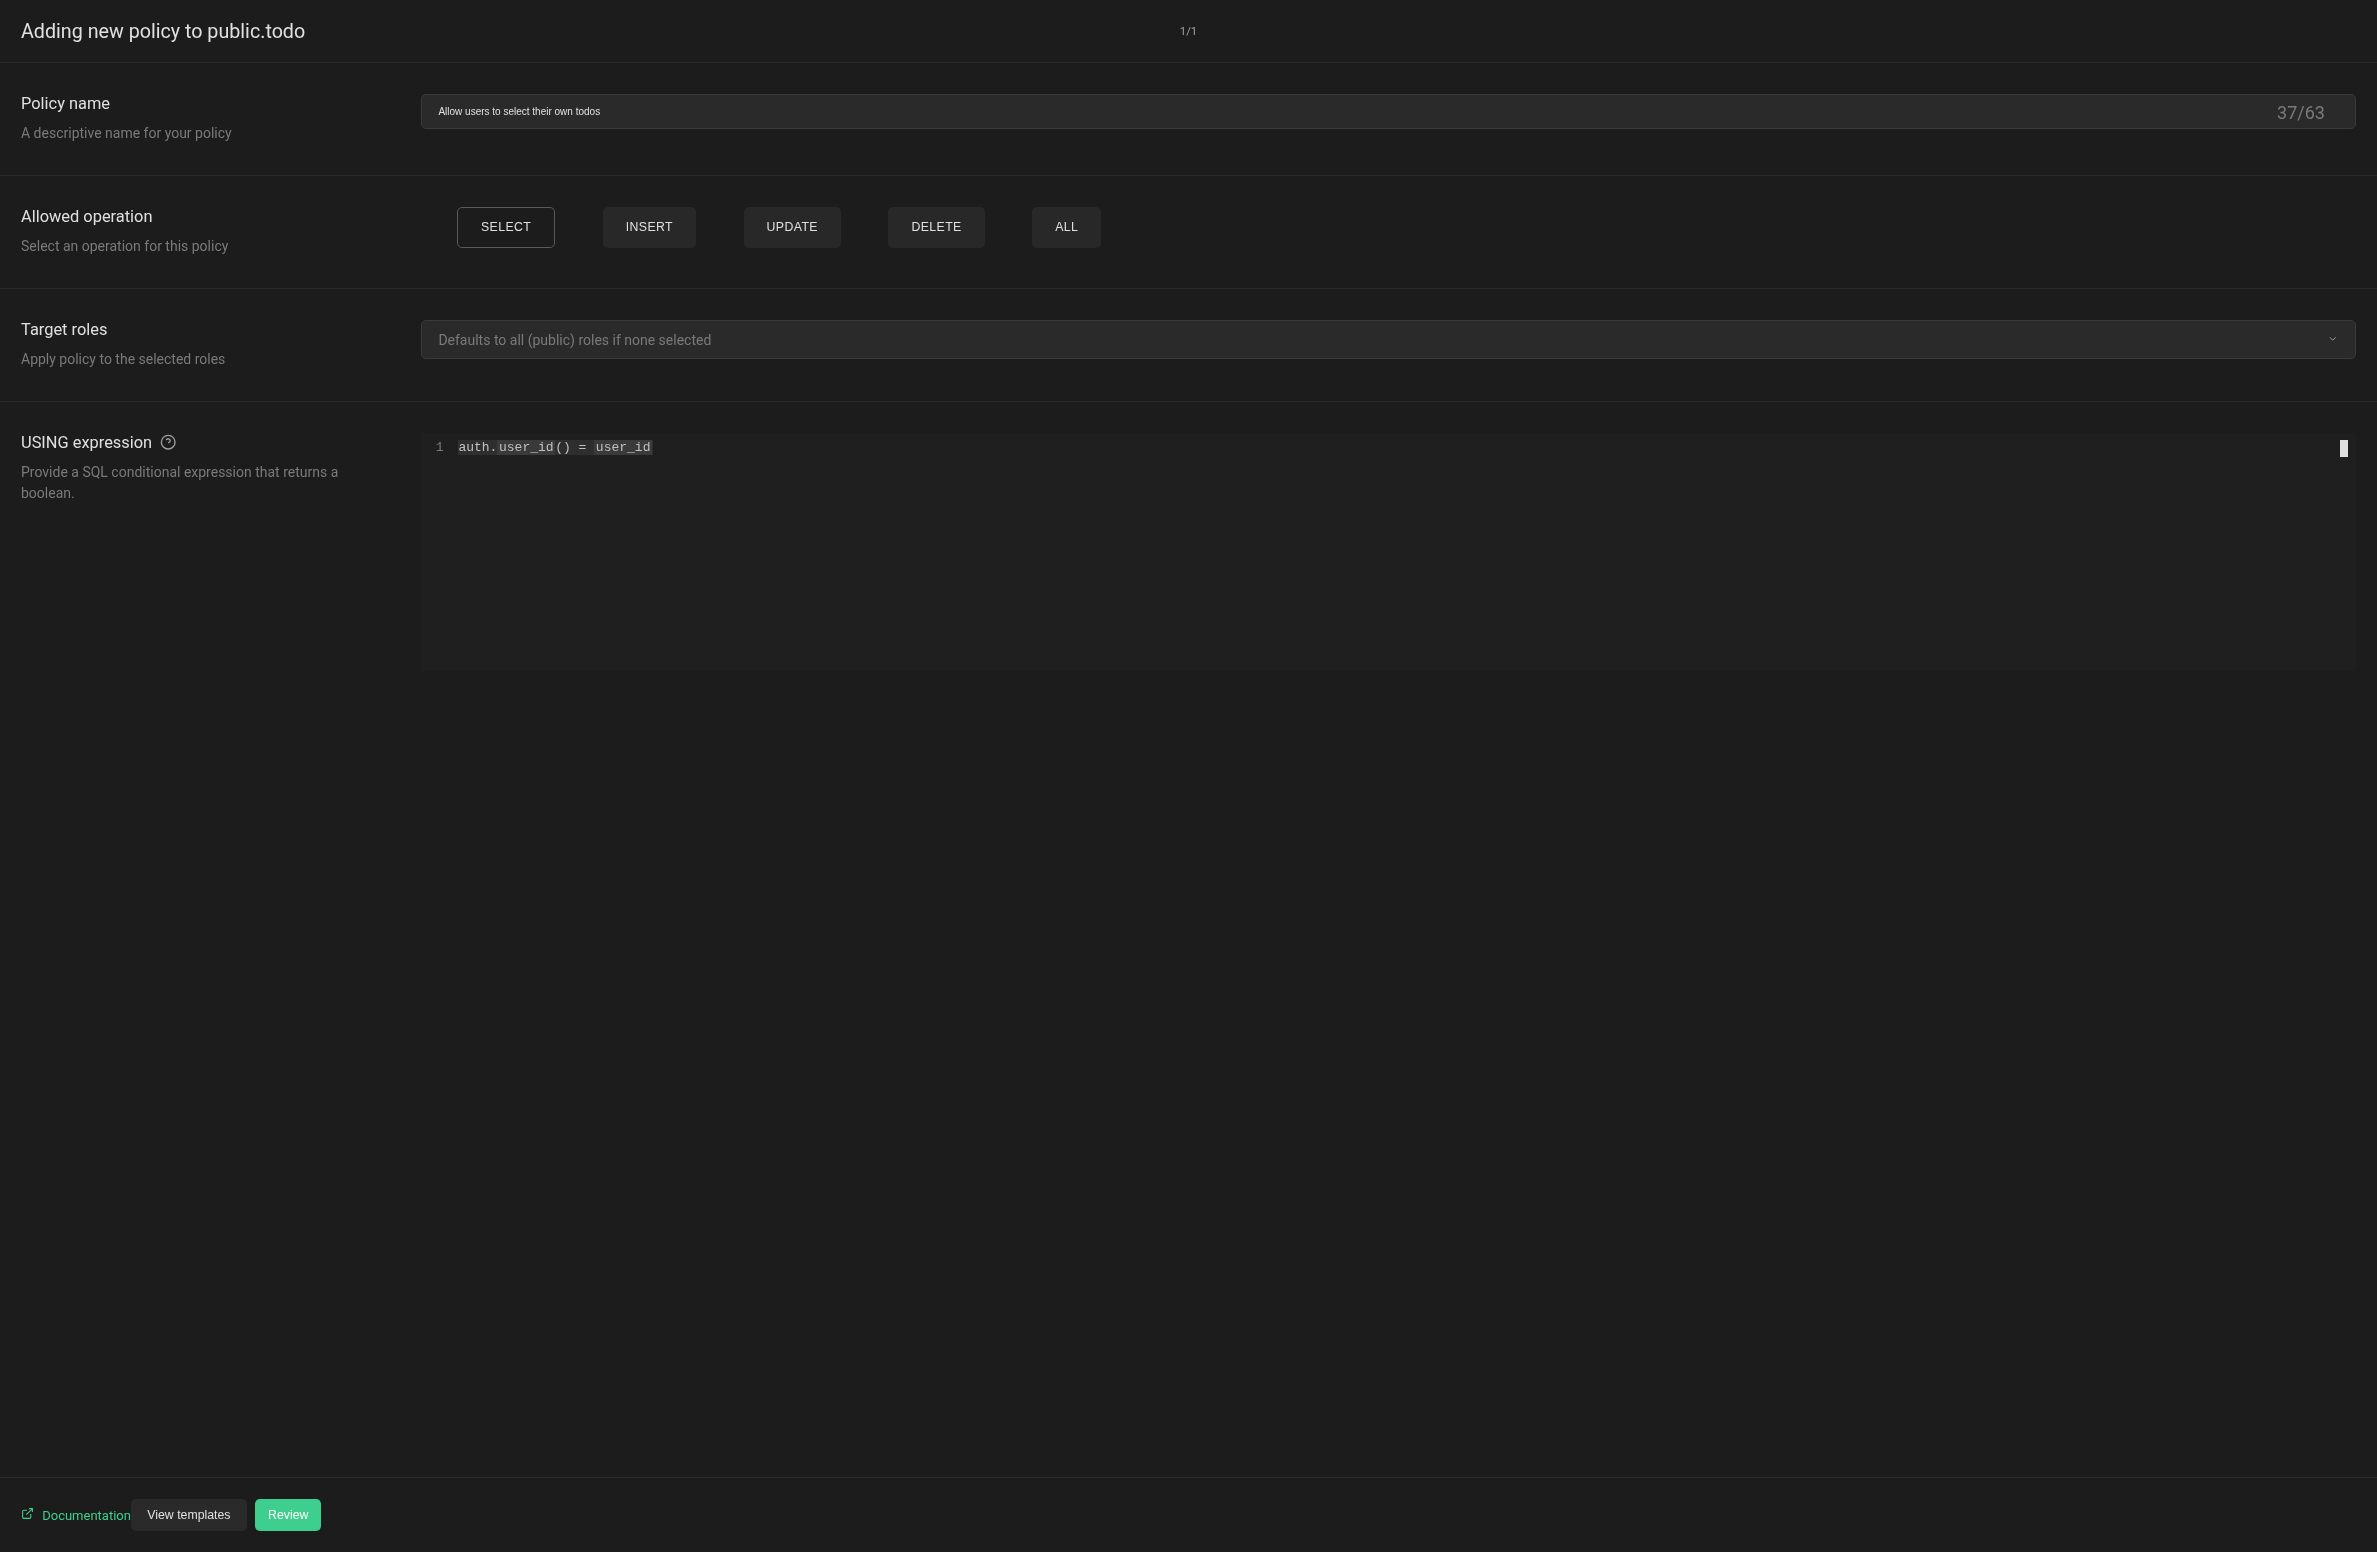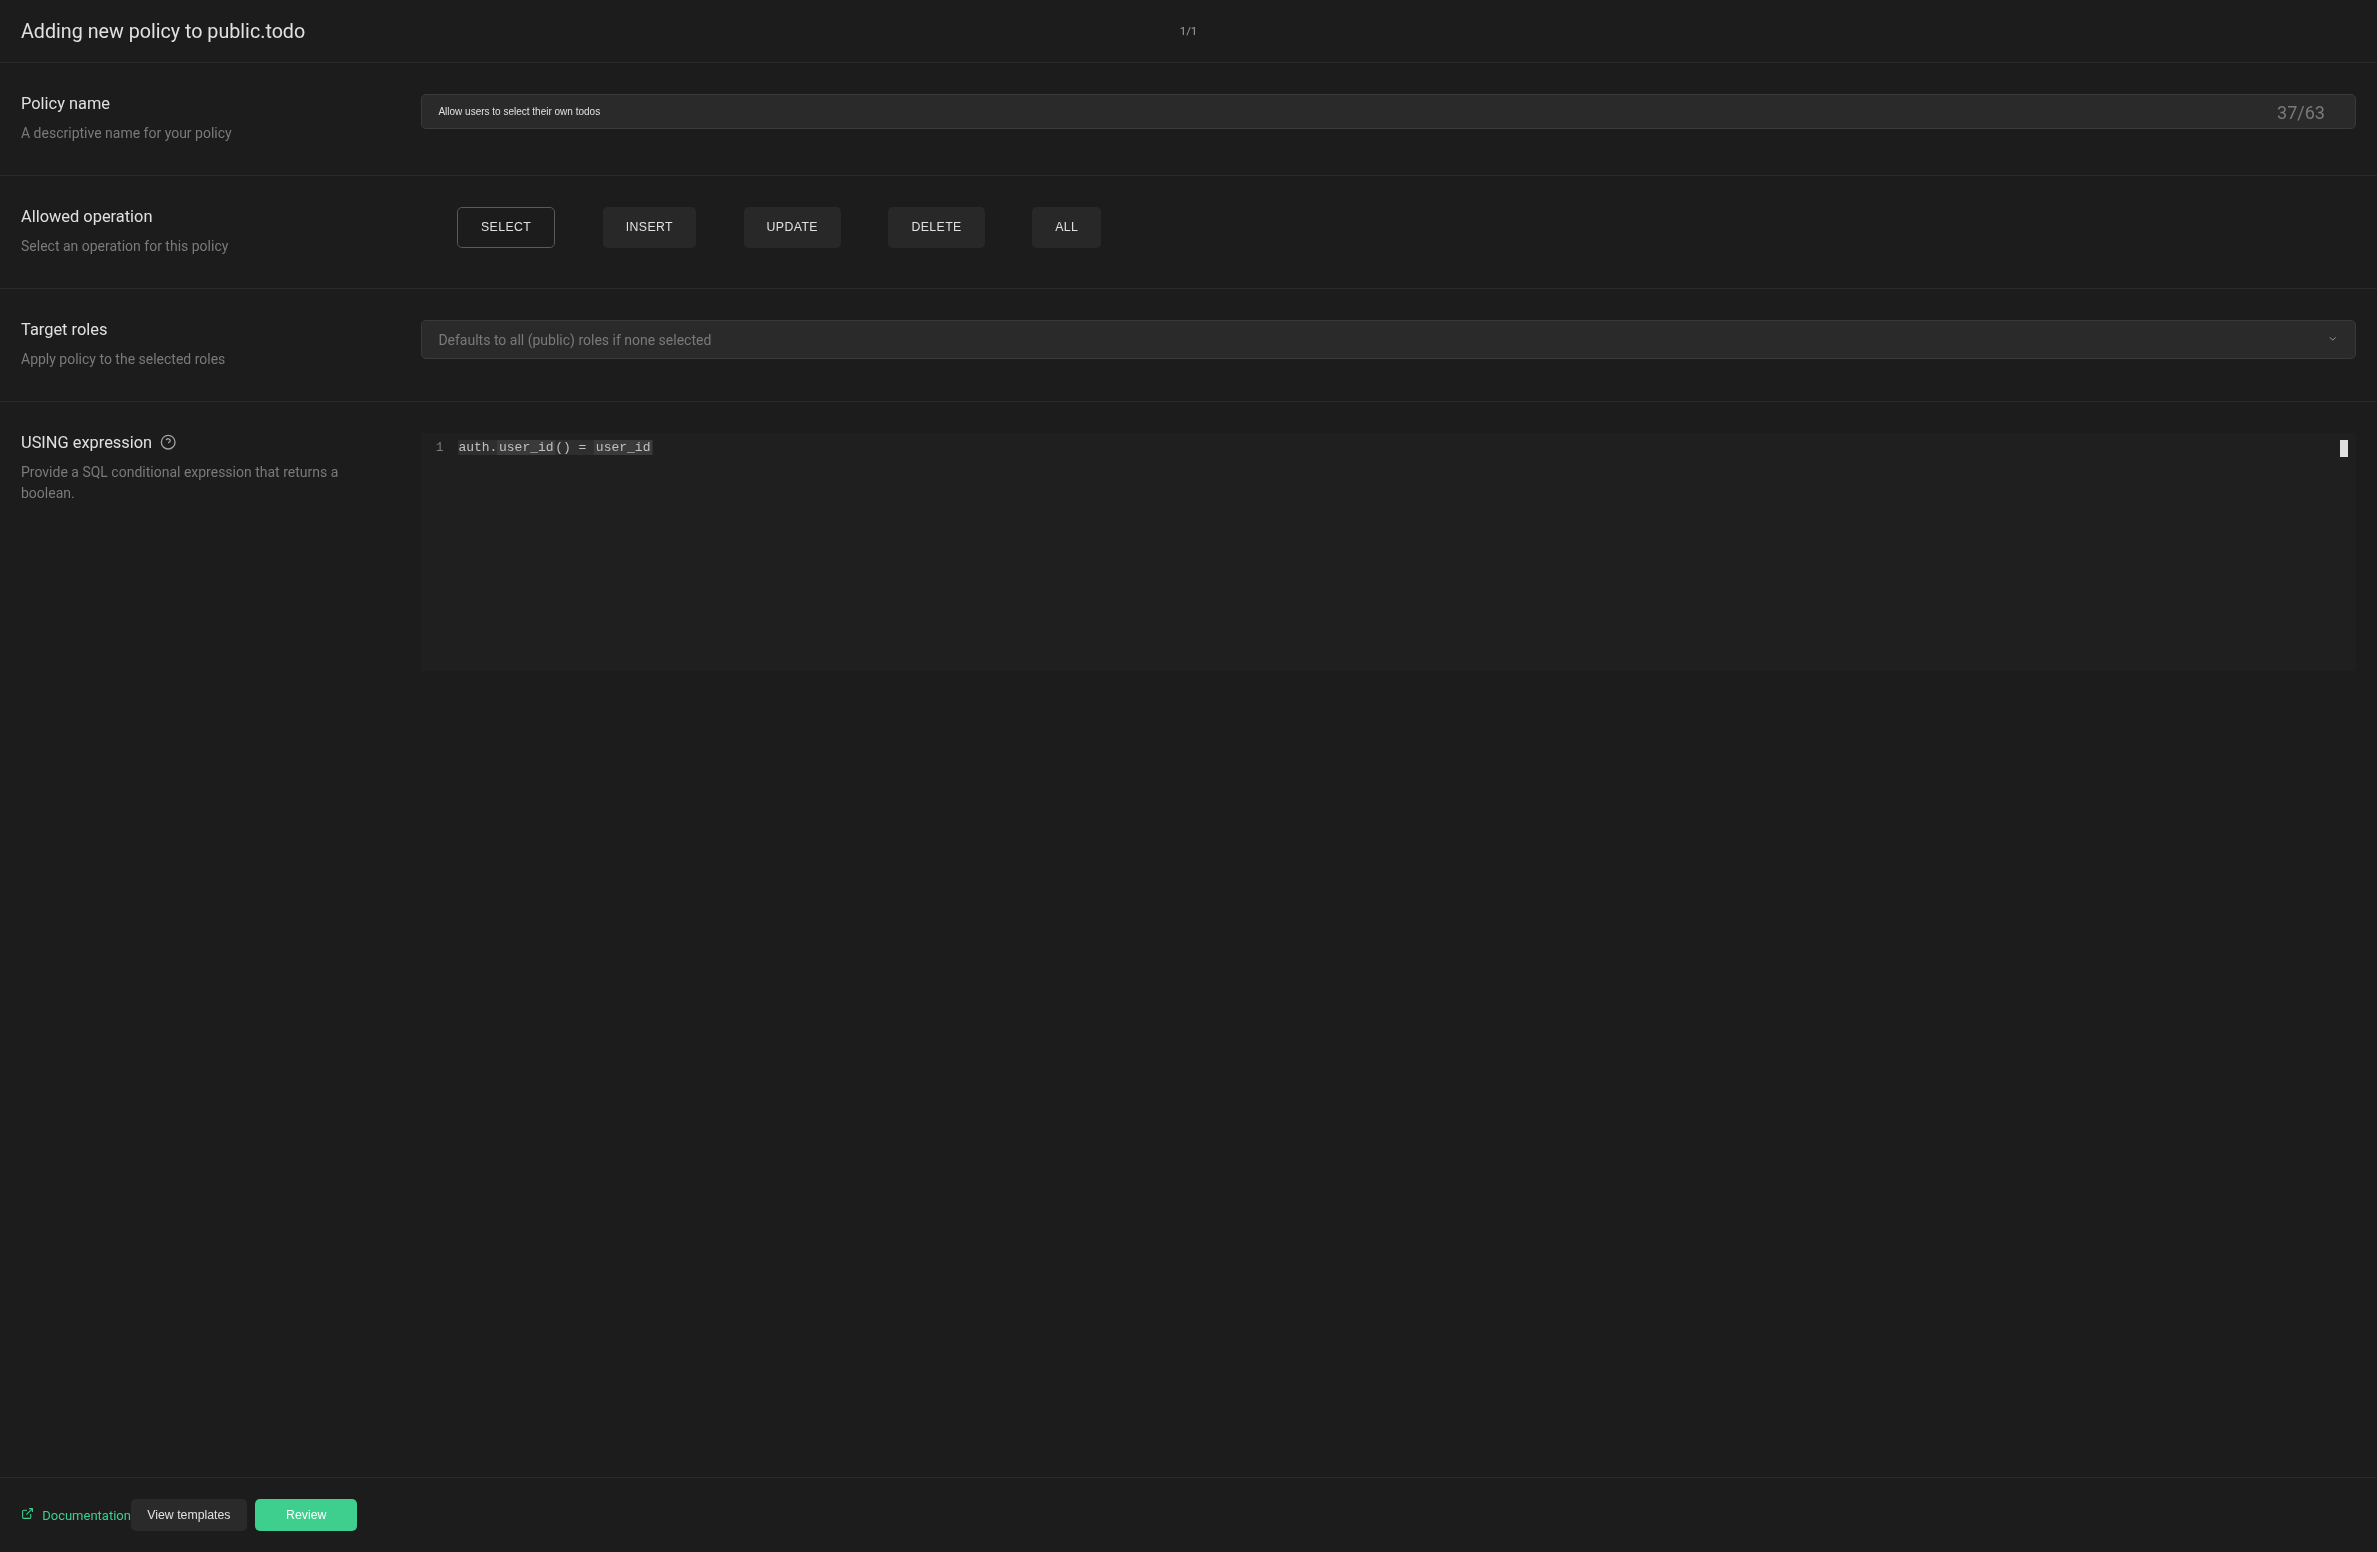--- a/index.html
+++ b/index.html
@@ -226,21 +226,21 @@
       padding: 9px 16.4px;
       font-size: 12.3px;
       color: #e0e0e0;
       cursor: pointer;
     }
     
     .btn-primary {
       background: #3ecf8e;
       border: none;
       border-radius: 4.9px;
-      padding: 9px 31px;
+      padding: 9px 13px;
       font-size: 12.3px;
       color: #ffffff;
       cursor: pointer;
     }
     
     .section.no-border {
       border-bottom: none;
       flex: 1;
     }
   </style>

